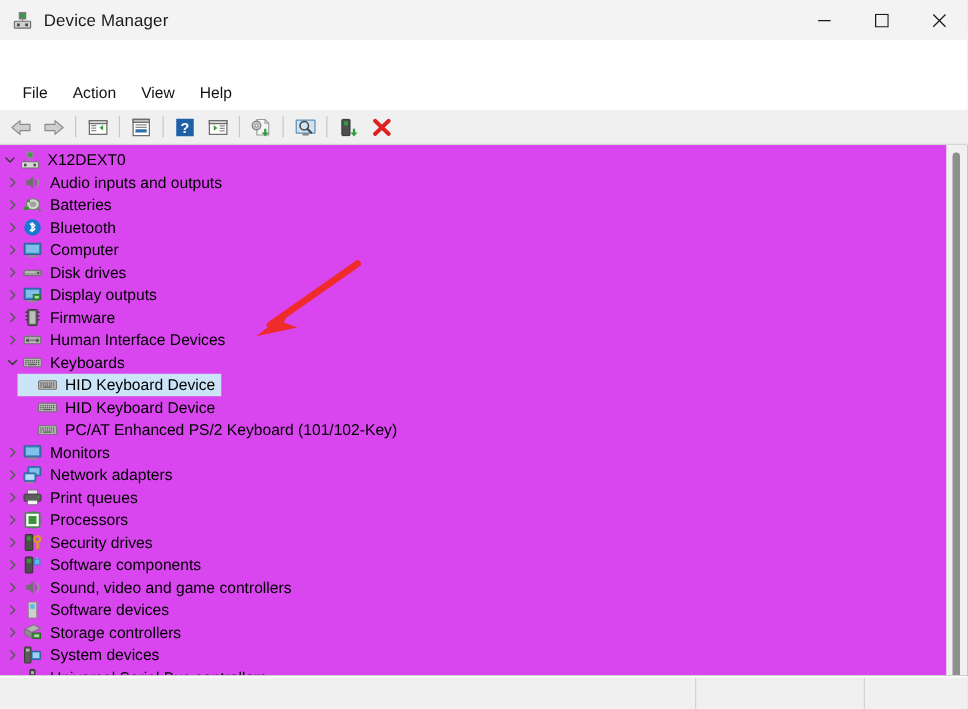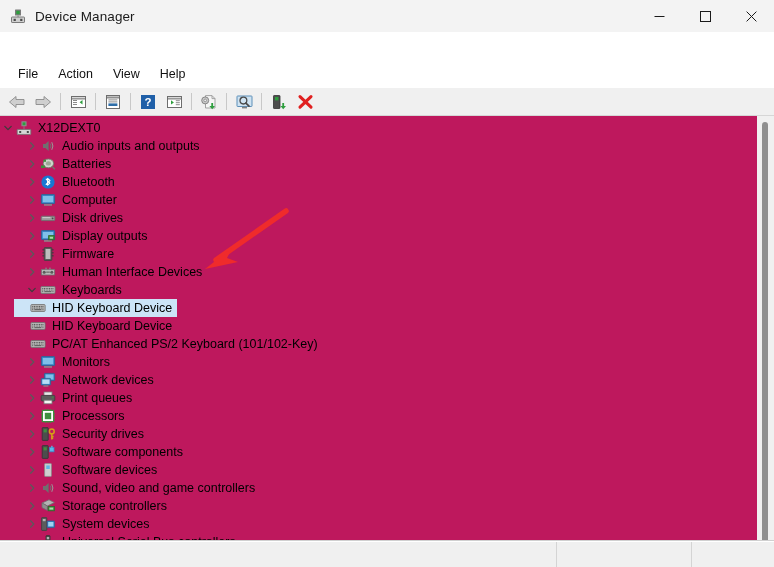--- a/index.html
+++ b/index.html
@@ -99,21 +99,21 @@
     height: 17px;
     background: #c8c8c8;
     margin: 0 4px;
   }
   .tb-btn svg { display: block; }
 
   
   .content {
     flex: 1 1 auto;
     position: relative;
-    background: #be185d;
+    background: #d946ef;
     overflow: hidden;
     border-bottom: 1px solid #d0d0d0;
   }
   .tree {
     position: absolute;
     left: 0;
     top: 3px;
     right: 17px;
     bottom: 0;
   }
@@ -149,21 +149,21 @@
   }
   .row-inner {
     display: inline-flex;
     align-items: center;
     padding-right: 5px;
     height: 18px;
   }
   .row.selected .row-inner {
     background: #cce4f7;
   }
-  .depth1 { padding-left: 24px; }
+  .depth1 { padding-left: 2px; }
   .depth2 { padding-left: 14px; }
 
   
   .vscroll {
     position: absolute;
     right: 0;
     top: 0;
     bottom: 0;
     width: 17px;
     background: #f0f0f0;
@@ -701,21 +701,21 @@
           </span>
           <span class="row-icon">
             <svg width="16" height="16" viewBox="0 0 16 16">
               <rect x="4.4" y="1.4" width="10.2" height="7.2" rx="0.6" fill="#3a86c8" stroke="#2a6495" stroke-width="0.8"></rect>
               <rect x="5.6" y="2.5" width="7.8" height="5" fill="#7fc0ea"></rect>
               <rect x="1.2" y="6.4" width="9.4" height="6.6" rx="0.6" fill="#3a86c8" stroke="#2a6495" stroke-width="0.8"></rect>
               <rect x="2.3" y="7.5" width="7.2" height="4.4" fill="#b7ddf5"></rect>
               <rect x="3.4" y="13.4" width="5" height="1.2" fill="#8e8e8e"></rect>
             </svg>
           </span>
-          <span class="row-label">Network devices</span>
+          <span class="row-label">Network adapters</span>
         </div>
       </div>
 
 
       <div class="row depth1">
         <div class="row-inner">
           <span class="twisty">
             <svg width="10" height="10" viewBox="0 0 10 10">
                 <path d="M3.6 1.8 L6.8 5 L3.6 8.2" fill="none" stroke="#5a5a5a" stroke-width="1.25" stroke-linecap="round" stroke-linejoin="round"></path>
               </svg>
@@ -795,43 +795,43 @@
 
       <div class="row depth1">
         <div class="row-inner">
           <span class="twisty">
             <svg width="10" height="10" viewBox="0 0 10 10">
                 <path d="M3.6 1.8 L6.8 5 L3.6 8.2" fill="none" stroke="#5a5a5a" stroke-width="1.25" stroke-linecap="round" stroke-linejoin="round"></path>
               </svg>
           </span>
           <span class="row-icon">
             <svg width="16" height="16" viewBox="0 0 16 16">
-              <rect x="4.6" y="1.6" width="6.8" height="12.8" rx="0.6" fill="#cfcfcf" stroke="#8a8a8a" stroke-width="0.8"></rect>
-              <rect x="6.2" y="3.4" width="3.6" height="3.6" fill="#5fb8e8"></rect>
-            </svg>
-          </span>
-          <span class="row-label">Software devices</span>
-        </div>
-      </div>
-
-      <div class="row depth1">
-        <div class="row-inner">
-          <span class="twisty">
-            <svg width="10" height="10" viewBox="0 0 10 10">
-                <path d="M3.6 1.8 L6.8 5 L3.6 8.2" fill="none" stroke="#5a5a5a" stroke-width="1.25" stroke-linecap="round" stroke-linejoin="round"></path>
-              </svg>
-          </span>
-          <span class="row-icon">
-            <svg width="16" height="16" viewBox="0 0 16 16">
               <path d="M3 6 H5.4 L8.6 3 V13 L5.4 10 H3 Z" fill="#6f6f6f"></path>
               <path d="M10.2 5.6 Q11.8 8 10.2 10.4" fill="none" stroke="#6f6f6f" stroke-width="1"></path>
               <path d="M11.8 4.2 Q14 8 11.8 11.8" fill="none" stroke="#9a9a9a" stroke-width="1"></path>
             </svg>
           </span>
           <span class="row-label">Sound, video and game controllers</span>
+        </div>
+      </div>
+
+      <div class="row depth1">
+        <div class="row-inner">
+          <span class="twisty">
+            <svg width="10" height="10" viewBox="0 0 10 10">
+                <path d="M3.6 1.8 L6.8 5 L3.6 8.2" fill="none" stroke="#5a5a5a" stroke-width="1.25" stroke-linecap="round" stroke-linejoin="round"></path>
+              </svg>
+          </span>
+          <span class="row-icon">
+            <svg width="16" height="16" viewBox="0 0 16 16">
+              <rect x="4.6" y="1.6" width="6.8" height="12.8" rx="0.6" fill="#cfcfcf" stroke="#8a8a8a" stroke-width="0.8"></rect>
+              <rect x="6.2" y="3.4" width="3.6" height="3.6" fill="#5fb8e8"></rect>
+            </svg>
+          </span>
+          <span class="row-label">Software devices</span>
         </div>
       </div>
 
       <div class="row depth1">
         <div class="row-inner">
           <span class="twisty">
             <svg width="10" height="10" viewBox="0 0 10 10">
                 <path d="M3.6 1.8 L6.8 5 L3.6 8.2" fill="none" stroke="#5a5a5a" stroke-width="1.25" stroke-linecap="round" stroke-linejoin="round"></path>
               </svg>
           </span>

